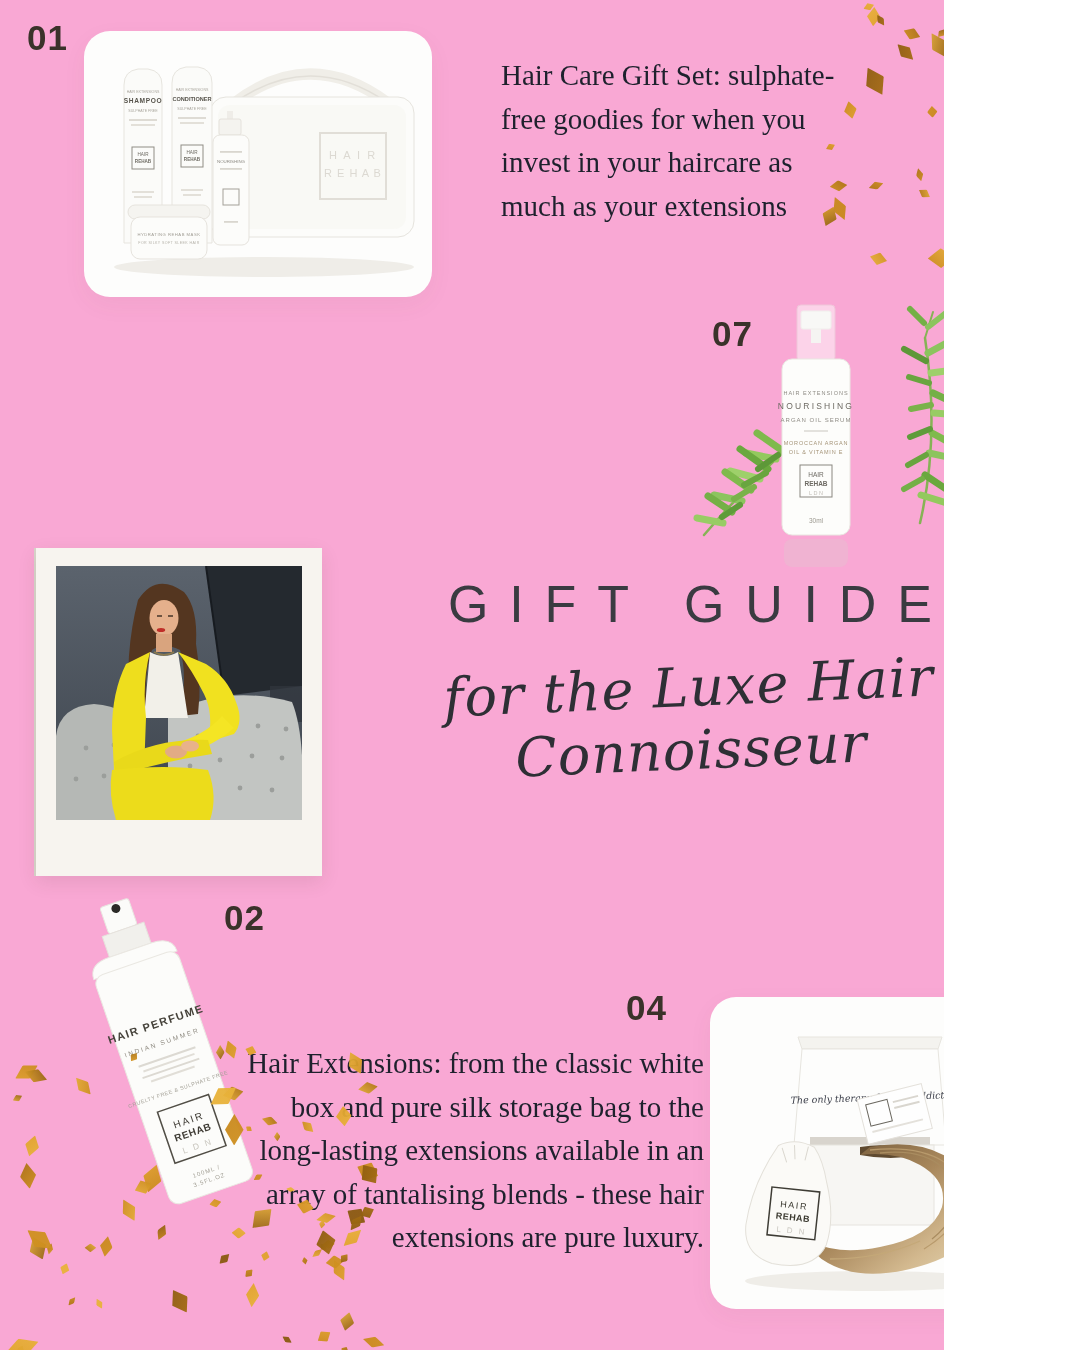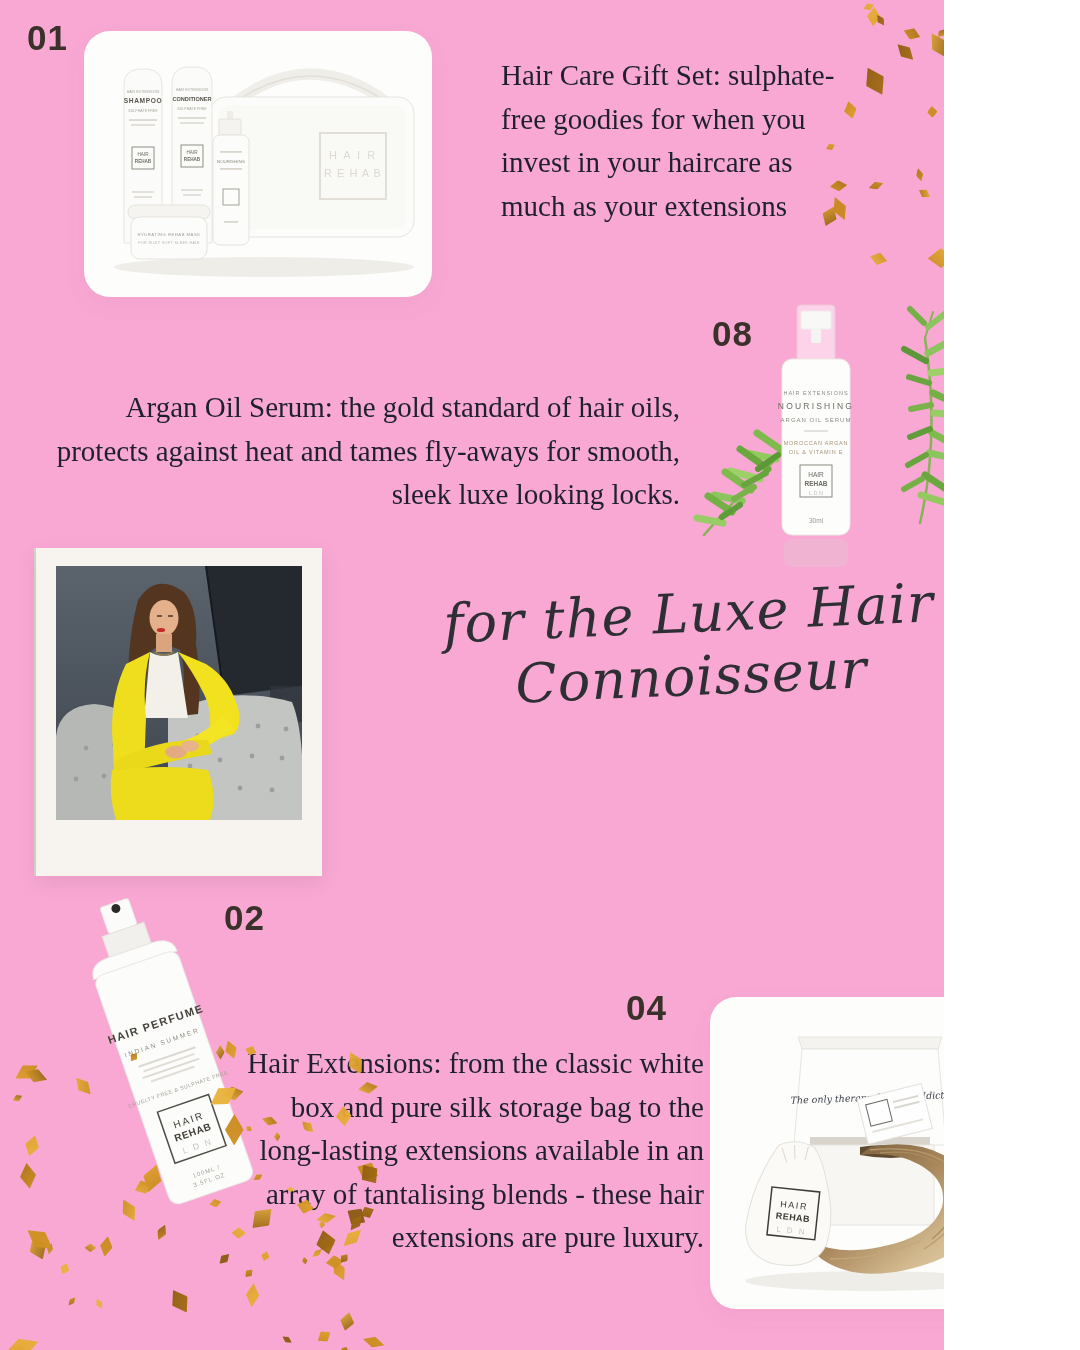--- a/index.html
+++ b/index.html
@@ -97,21 +97,21 @@
         <rect x="44" y="174" width="82" height="14" rx="7" fill="#f5f4f0" stroke="#e6e3dd"></rect>
         <rect x="47" y="186" width="76" height="42" rx="9" fill="#fcfcfa" stroke="#e6e3dd"></rect>
         <text x="85" y="205" font-size="4.2" fill="#a09d94" text-anchor="middle" letter-spacing=".5">HYDRATING REHAB MASK</text>
         <text x="85" y="213" font-size="3.6" fill="#b5b2a9" text-anchor="middle" letter-spacing=".4">FOR SILKY SOFT SLEEK HAIR</text>
       </g>
     </svg>
   </div>
 
   <div class="desc" style="left:455px;top:54px;width:335px;margin-left:46px;">Hair Care Gift Set: sulphate-free goodies for when you invest in your haircare as much as your extensions</div>
 
-  <div class="num" style="left:712px;top:314px;">08</div>
+  <div class="num" style="left:712px;top:314px;">07</div>
 
   <div class="scene" style="left:688px;top:283px;width:315px;height:290px;">
     <svg width="315" height="290" viewBox="0 0 315 290">
       <g stroke-linecap="round">
         <path d="M100 165 C 70 192, 42 222, 16 252" stroke="#86b355" stroke-width="2.5" fill="none"></path>
         <path d="M95 168 l-26 -18" stroke="#7fba4c" stroke-width="7"></path>
         <path d="M88 176 l-30 -6" stroke="#93c95e" stroke-width="7"></path>
         <path d="M80 186 l-28 -20" stroke="#6aa83e" stroke-width="7"></path>
         <path d="M72 196 l-30 -8" stroke="#9ed06a" stroke-width="7"></path>
         <path d="M63 207 l-26 -18" stroke="#7fba4c" stroke-width="7"></path>
@@ -157,21 +157,20 @@
         <text x="128" y="171" font-size="5.5" letter-spacing=".8" fill="#a59478" text-anchor="middle">OIL &amp; VITAMIN E</text>
         <rect x="112" y="182" width="32" height="32" fill="none" stroke="#8a8780"></rect>
         <text x="128" y="194" font-size="6.5" fill="#6e6b64" text-anchor="middle">HAIR</text>
         <text x="128" y="203" font-size="6.5" font-weight="bold" fill="#6e6b64" text-anchor="middle">REHAB</text>
         <text x="128" y="212" font-size="5.5" fill="#c4c1ba" text-anchor="middle">L D N</text>
         <text x="128" y="240" font-size="6.5" fill="#9b988f" text-anchor="middle">30ml</text>
       </g>
     </svg>
   </div>
 
-  <div class="desc right" style="left:30px;top:386px;width:650px;">Argan Oil Serum: the gold standard of hair oils, protects against heat and tames fly-aways for smooth, sleek luxe looking locks.</div>
 
   <div class="polaroid">
     <svg width="246" height="254" viewBox="0 0 246 254">
       <defs>
         <linearGradient id="wallg" x1="0" y1="0" x2="0" y2="1">
           <stop offset="0" stop-color="#5b636d"></stop>
             <stop offset="1" stop-color="#3d444d"></stop>
         </linearGradient>
       </defs>
       <rect width="246" height="254" fill="url(#wallg)"></rect>
@@ -212,20 +211,21 @@
         <path d="M178 162 Q150 186 116 190 L114 178 Q146 172 166 150 Z" fill="#f4e524"></path>
         <path d="M58 196 Q100 172 152 174 L156 188 Q104 196 60 210 Z" fill="#e9d91a"></path>
         <ellipse cx="120" cy="186" rx="11" ry="6.5" fill="#e2ab84"></ellipse>
         <ellipse cx="134" cy="180" rx="9" ry="5.5" fill="#e8b28a"></ellipse>
         <path d="M56 204 Q110 198 152 204 Q162 230 154 254 L60 254 Q52 228 56 204 Z" fill="#ecdc1b"></path>
       </g>
     </svg>
   </div>
 
   <div class="title-wrap">
+    <div class="title-sub">GIFT GUIDE</div>
     <div class="title-script">for the Luxe Hair Connoisseur</div>
   </div>
 
   <div class="num" style="left:224px;top:898px;">02</div>
 
   <div class="perfume">
     <svg width="200" height="330" viewBox="0 0 200 330">
       <g>
         <rect x="84" y="8" width="30" height="28" rx="3" fill="#fbfbf9" stroke="#e8e6e0"></rect>
         <circle cx="99" cy="14" r="4.5" fill="#2b2a27"></circle>

